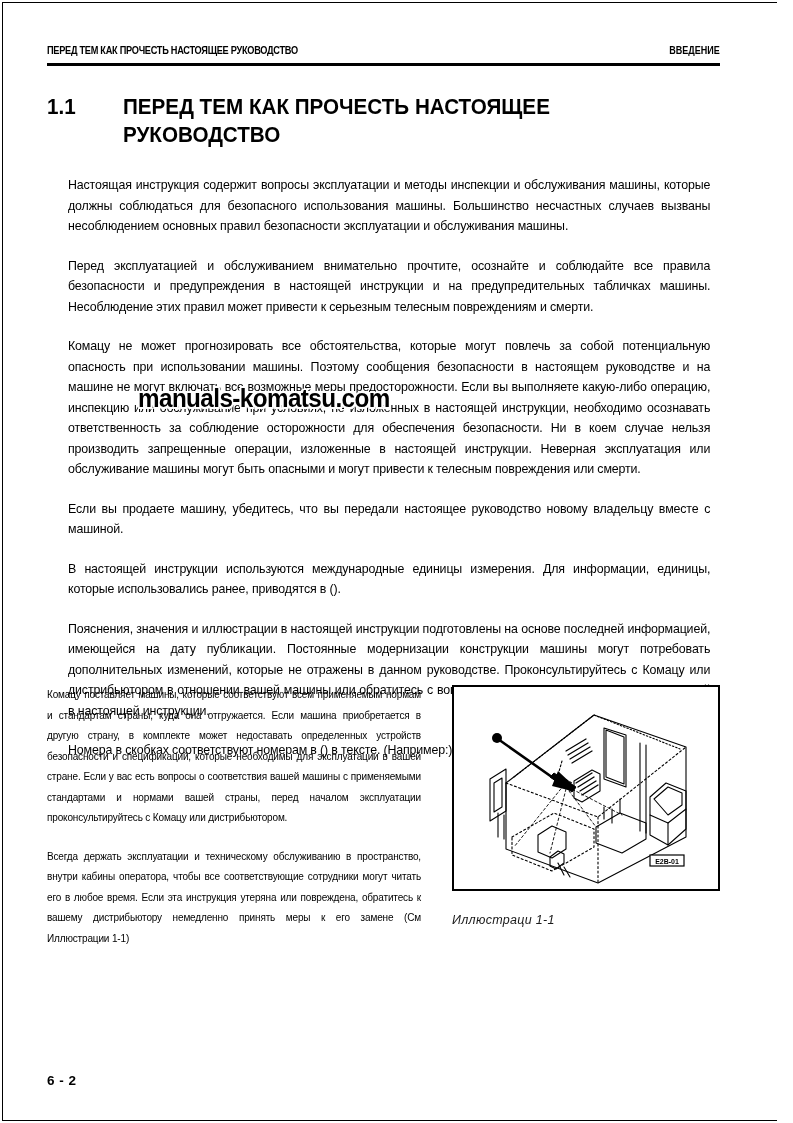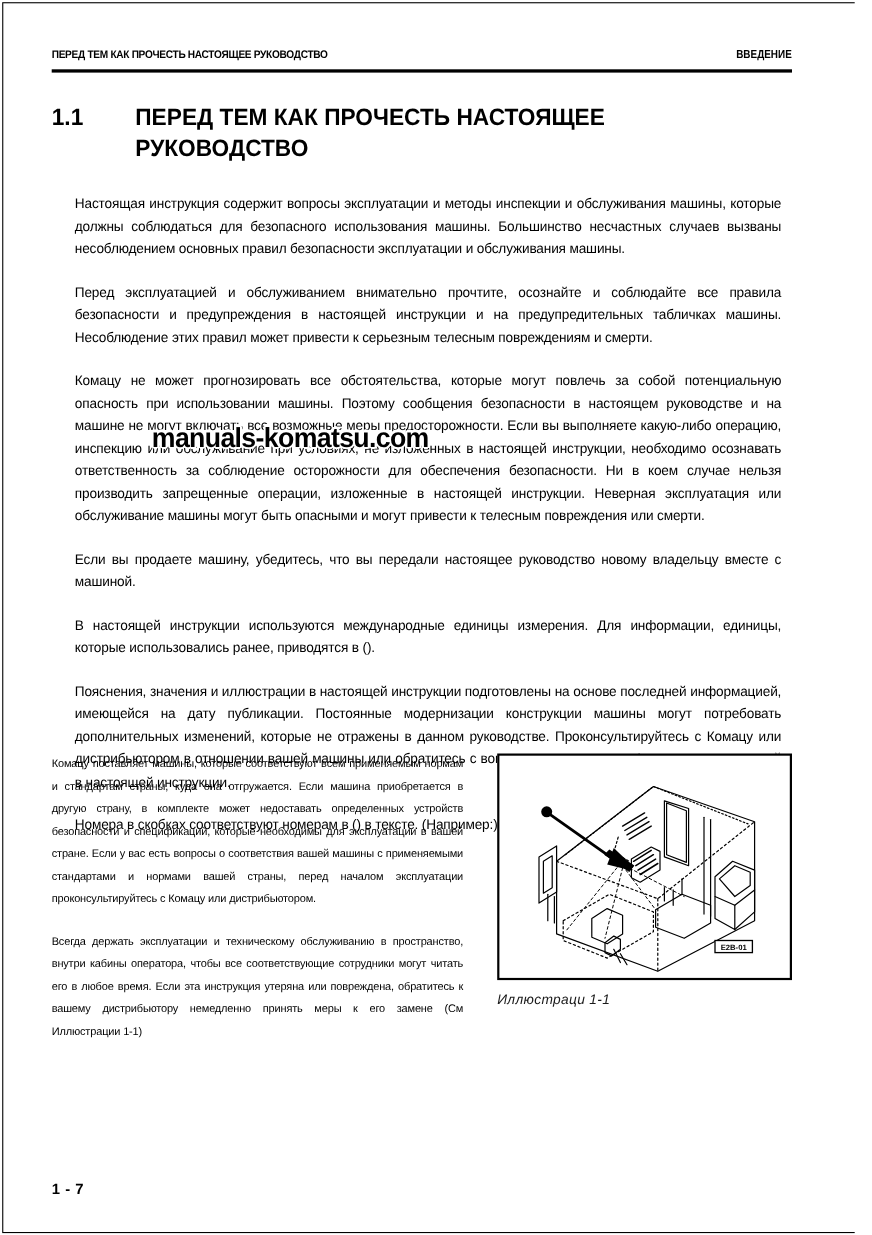--- a/index.html
+++ b/index.html
@@ -162,21 +162,21 @@
     width: 268px;
     height: 206px;
     border: 2px solid #000000;
     box-sizing: border-box;
     background: #ffffff;
     position: relative;
     overflow: hidden;
   }
   .figure-box svg { display: block; }
   .figure-caption {
-    margin-top: 11px;
+    margin-top: 22px;
     font-size: 12.5px;
     font-style: italic;
     letter-spacing: 0.3px;
     color: #1a1a1a;
   }
 
   
   .footer {
     position: absolute;
     left: 47px;
@@ -302,15 +302,15 @@
             <rect x="196" y="168" width="34" height="11" fill="#ffffff" stroke="#000000" stroke-width="1.2"></rect>
             <text x="213" y="176.5" font-family="'Liberation Sans', sans-serif" font-size="7" font-weight="bold" text-anchor="middle" fill="#000000">E2B-01</text>
           </g>
         </svg>
       </div>
       <div class="figure-caption">Иллюстраци 1-1</div>
     </div>
 
   </div>
 
-  <div class="footer">1 - 7</div>
+  <div class="footer">6 - 2</div>
 
 </div>
 
 </body></html>

